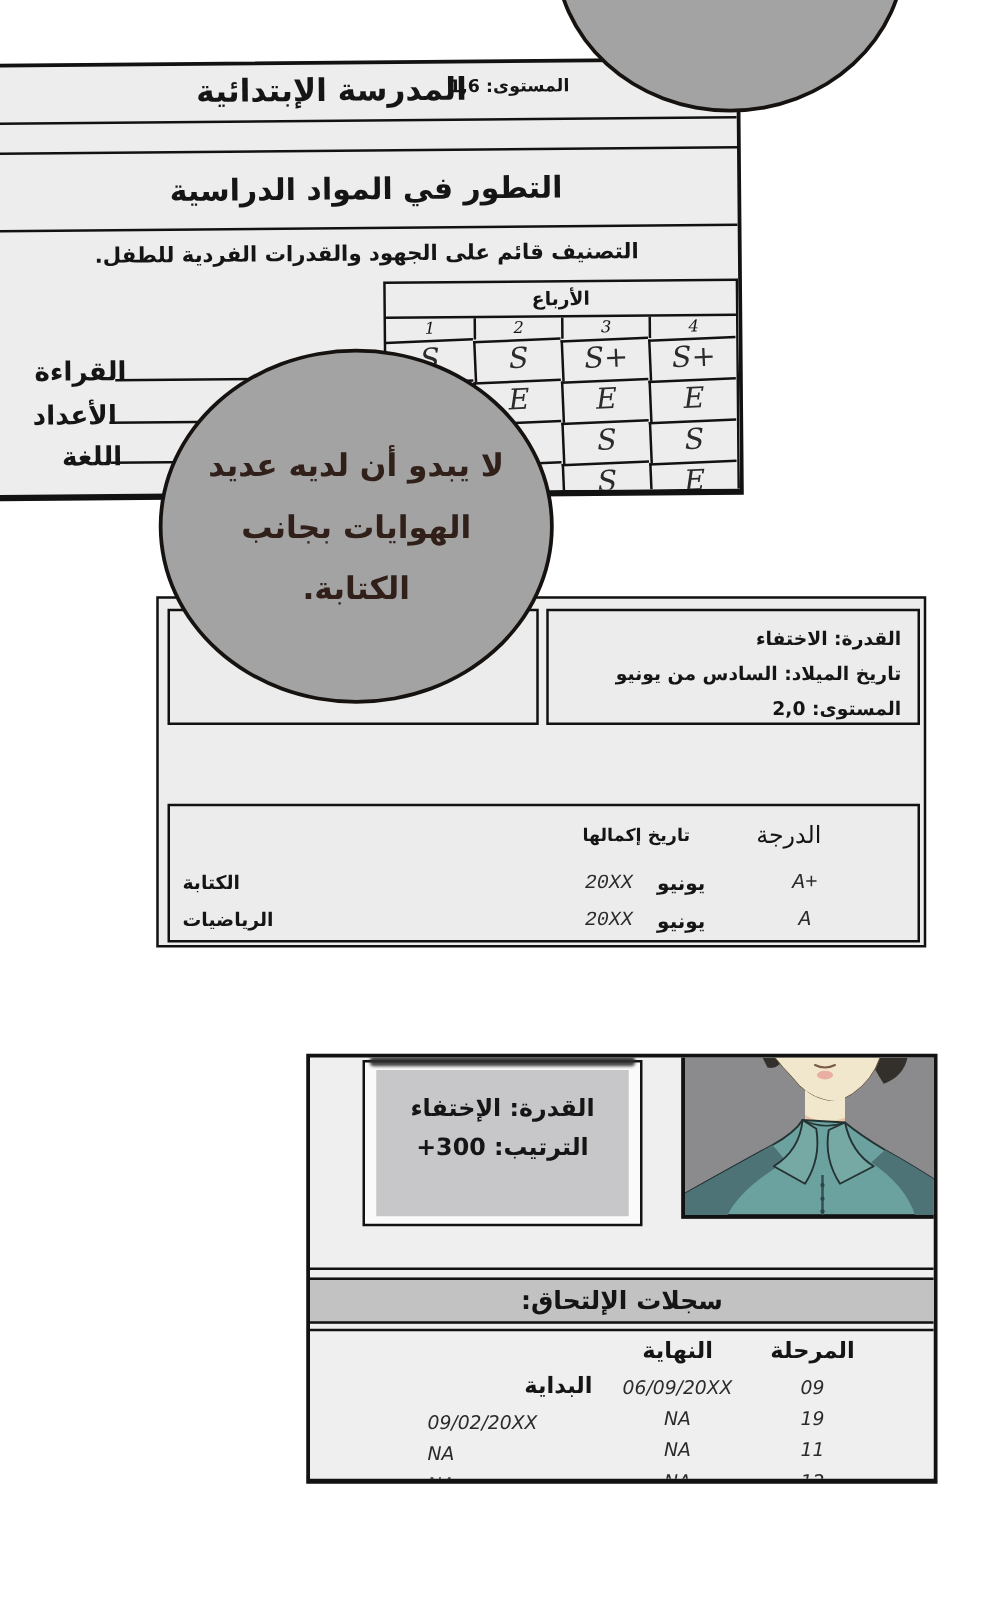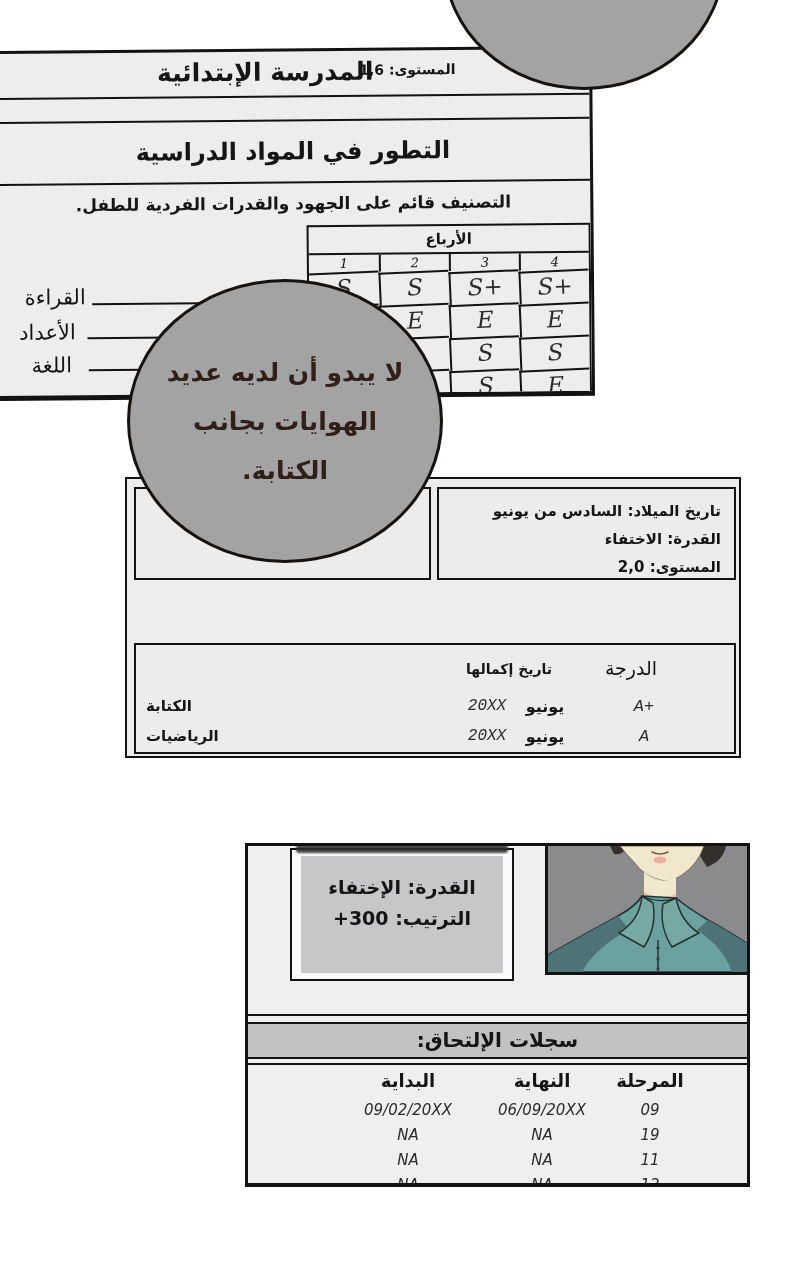--- a/index.html
+++ b/index.html
@@ -26,21 +26,21 @@
   .q-head{height:26px;line-height:26px;text-align:center;font-size:15px;font-weight:bold;
           border-bottom:2px solid #121212;direction:rtl;}
   .q-grid{display:grid;grid-template-columns:repeat(4,1fr);direction:ltr;}
   .q-cell{height:17px;line-height:17px;text-align:center;font-size:13px;font-style:italic;
           font-family:"DejaVu Serif",serif;border-left:2px solid #121212;}
   .q-cell:nth-child(4n+1){border-left:none;}
   .q-gcell{height:31px;line-height:28px;text-align:center;font-size:23px;font-style:italic;
            font-family:"DejaVu Serif",serif;color:#2b2b2b;border-left:2px solid #121212;
            border-top:2px solid #121212;transform:rotate(-2deg);}
   .q-gcell:nth-child(4n+1){border-left:none;}
-  .subj{position:absolute;width:92px;text-align:center;font-size:21px;font-weight:normal;direction:rtl;}
+  .subj{position:absolute;width:92px;font-size:21px;font-weight:bold;direction:rtl;}
   .s-line{position:absolute;height:2px;background:#121212;}
   
   .bubble{position:absolute;background:#a3a3a3;border:3px solid #161210;border-radius:50%;z-index:5;}
   .bubble-top{left:443px;top:-168px;width:276px;height:252px;}
   .bubble-main{left:127px;top:279px;width:310px;height:278px;text-align:center;direction:rtl;}
   .b-line{font-size:25px;font-weight:bold;color:#31201a;line-height:49px;}
   .b-pad{padding-top:66px;}
   
   .doc2{position:absolute;left:125px;top:477px;width:616px;height:281px;background:#ededee;
         border:2px solid #121212;box-sizing:border-box;z-index:2;}
@@ -77,21 +77,21 @@
   .p-smudge{position:absolute;left:48px;top:-1px;width:212px;height:8px;background:#2f2f30;
             filter:blur(1.3px);border-radius:3px;opacity:.9;z-index:3;}
   .p-photo{position:absolute;left:297px;top:-3px;width:201px;height:126px;border:3px solid #121212;
            background:#8b8b8e;}
   .p-hairline{position:absolute;left:0;width:100%;height:2px;background:#121212;}
   .p-bar{position:absolute;left:0;top:176px;width:100%;height:37px;background:#c2c2c3;
          border-top:2px solid #121212;border-bottom:2px solid #121212;box-sizing:border-box;
          text-align:center;font-size:20px;font-weight:bold;line-height:33px;direction:rtl;}
   .rec-col-stage{position:absolute;left:356px;width:92px;text-align:center;}
   .rec-col-end{position:absolute;left:230px;width:128px;text-align:center;}
-  .rec-col-start{position:absolute;left:94px;width:132px;text-align:center;}
+  .rec-col-start{position:absolute;left:94px;width:132px;margin-top:28px;}
   .rec-head{top:224px;font-size:18px;font-weight:bold;direction:rtl;}
   .rec-row{position:absolute;left:0;width:100%;height:24px;font-size:15px;font-style:italic;
            font-family:"DejaVu Sans",sans-serif;color:#2b2b2b;}
 </style>
 </head>
 <body>
 
 <div class="page abs" style="left:0;top:0;width:800px;height:1280px;">
 
   <div class="doc1">
@@ -147,22 +147,22 @@
     <div class="b-pad">
       <div class="b-line">لا يبدو أن لديه عديد</div>
       <div class="b-line">الهوايات بجانب</div>
       <div class="b-line">الكتابة.</div>
     </div>
   </div>
 
   <div class="doc2">
     <div class="d2-box d2-left"></div>
     <div class="d2-box d2-right">
+      <div class="d2-info">القدرة: الاختفاء</div>
       <div class="d2-info">تاريخ الميلاد: السادس من يونيو</div>
-      <div class="d2-info">القدرة: الاختفاء</div>
       <div class="d2-info">المستوى: 2,0</div>
     </div>
     <div class="d2-grades">
       <div class="g-h-grade">الدرجة</div>
       <div class="g-h-date">تاريخ إكمالها</div>
       <div class="g-row" style="top:52px;">
         <span class="g-grade">A+</span>
         <span class="g-month">يونيو</span>
         <span class="g-year">20XX</span>
         <span class="g-subj">الكتابة</span>

